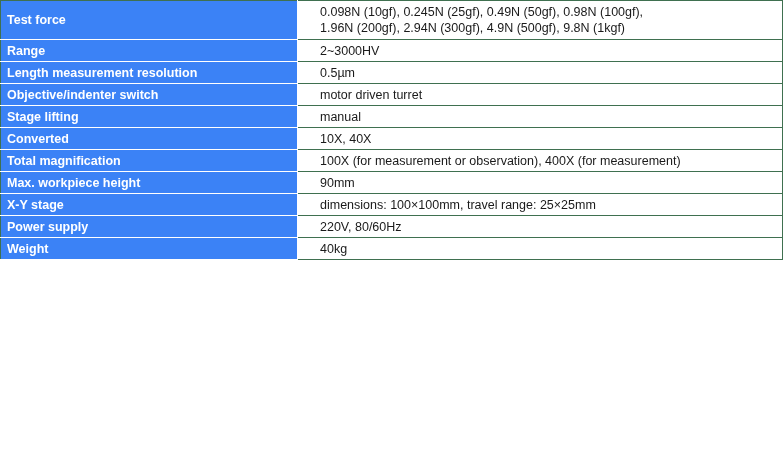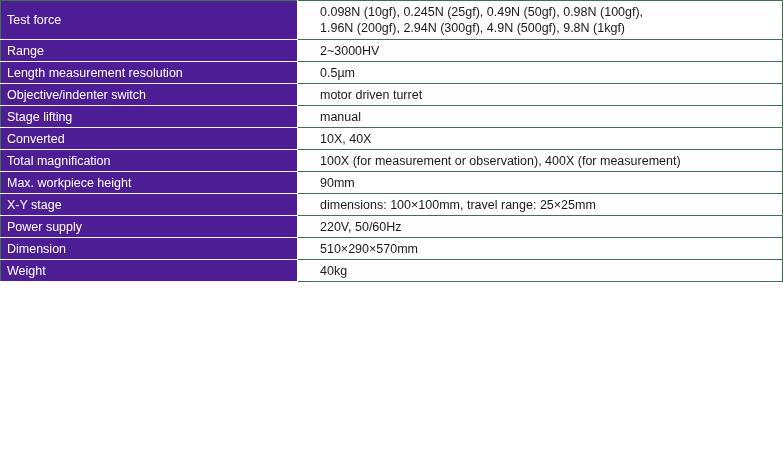--- a/index.html
+++ b/index.html
@@ -23,23 +23,23 @@
   }
   .spec-table td {
     border: 1px solid #ffffff;
     padding: 0px 6px;
     vertical-align: middle;
     font-size: 12.5px;
     line-height: 16px;
   }
   td.label {
     width: 284px;
-    background: #4c1d95;
+    background: #3b82f6;
     color: #ffffff;
-    font-weight: normal;
+    font-weight: bold;
     border-left: 1px solid #3f7050;
   }
   td.value {
     background: #ffffff;
     color: #1a1a1a;
     border: 1px solid #3f7050;
     border-left: 1px solid #ffffff;
   }
   tr.tall td {
     height: 38px;
@@ -110,27 +110,21 @@
       </tr>
       <tr>
         <td class="label">X-Y stage</td>
         <td class="value">
           <span class="value-line">dimensions: 100×100mm, travel range: 25×25mm</span>
         </td>
       </tr>
       <tr>
         <td class="label">Power supply</td>
         <td class="value">
-          <span class="value-line">220V, 50/60Hz</span>
-        </td>
-      </tr>
-      <tr>
-        <td class="label">Dimension</td>
-        <td class="value">
-          <span class="value-line">510×290×570mm</span>
+          <span class="value-line">220V, 80/60Hz</span>
         </td>
       </tr>
       <tr>
         <td class="label">Weight</td>
         <td class="value">
           <span class="value-line">40kg</span>
         </td>
       </tr>
     </tbody>
 </table>

